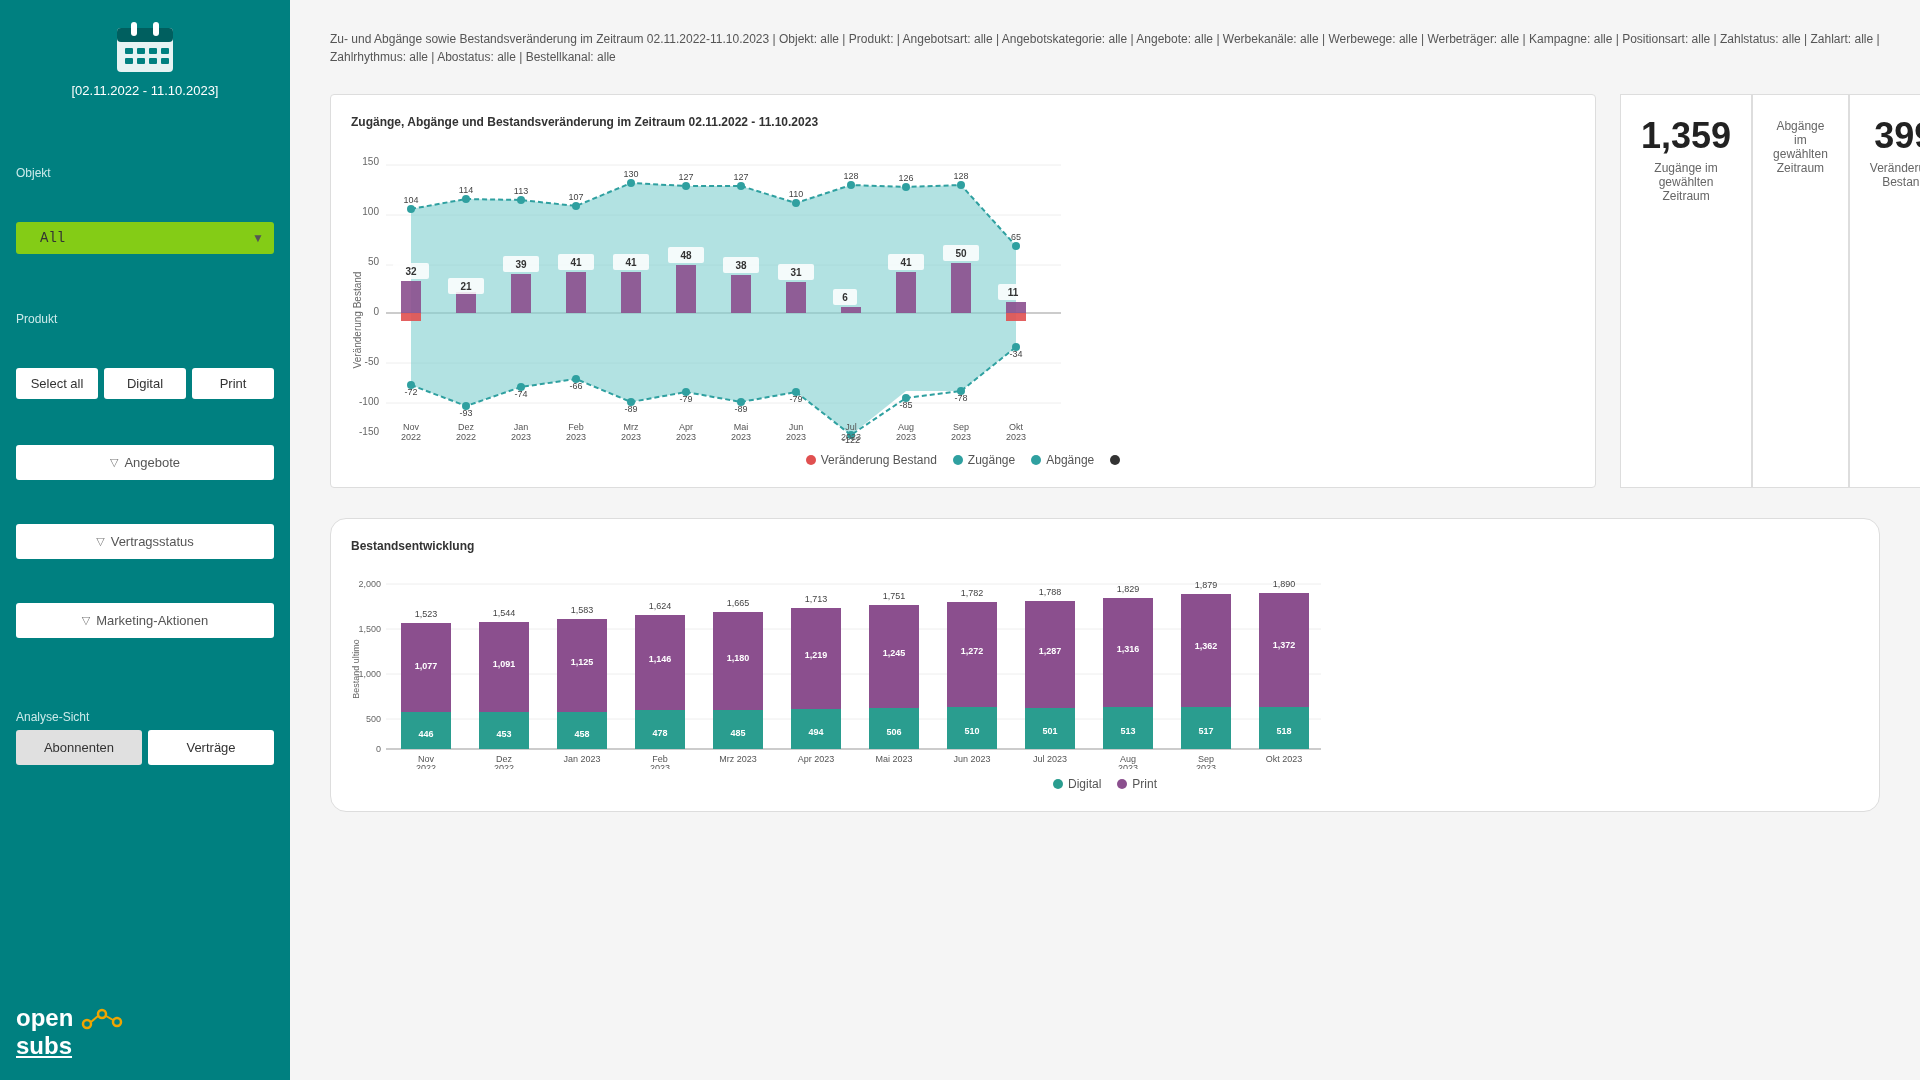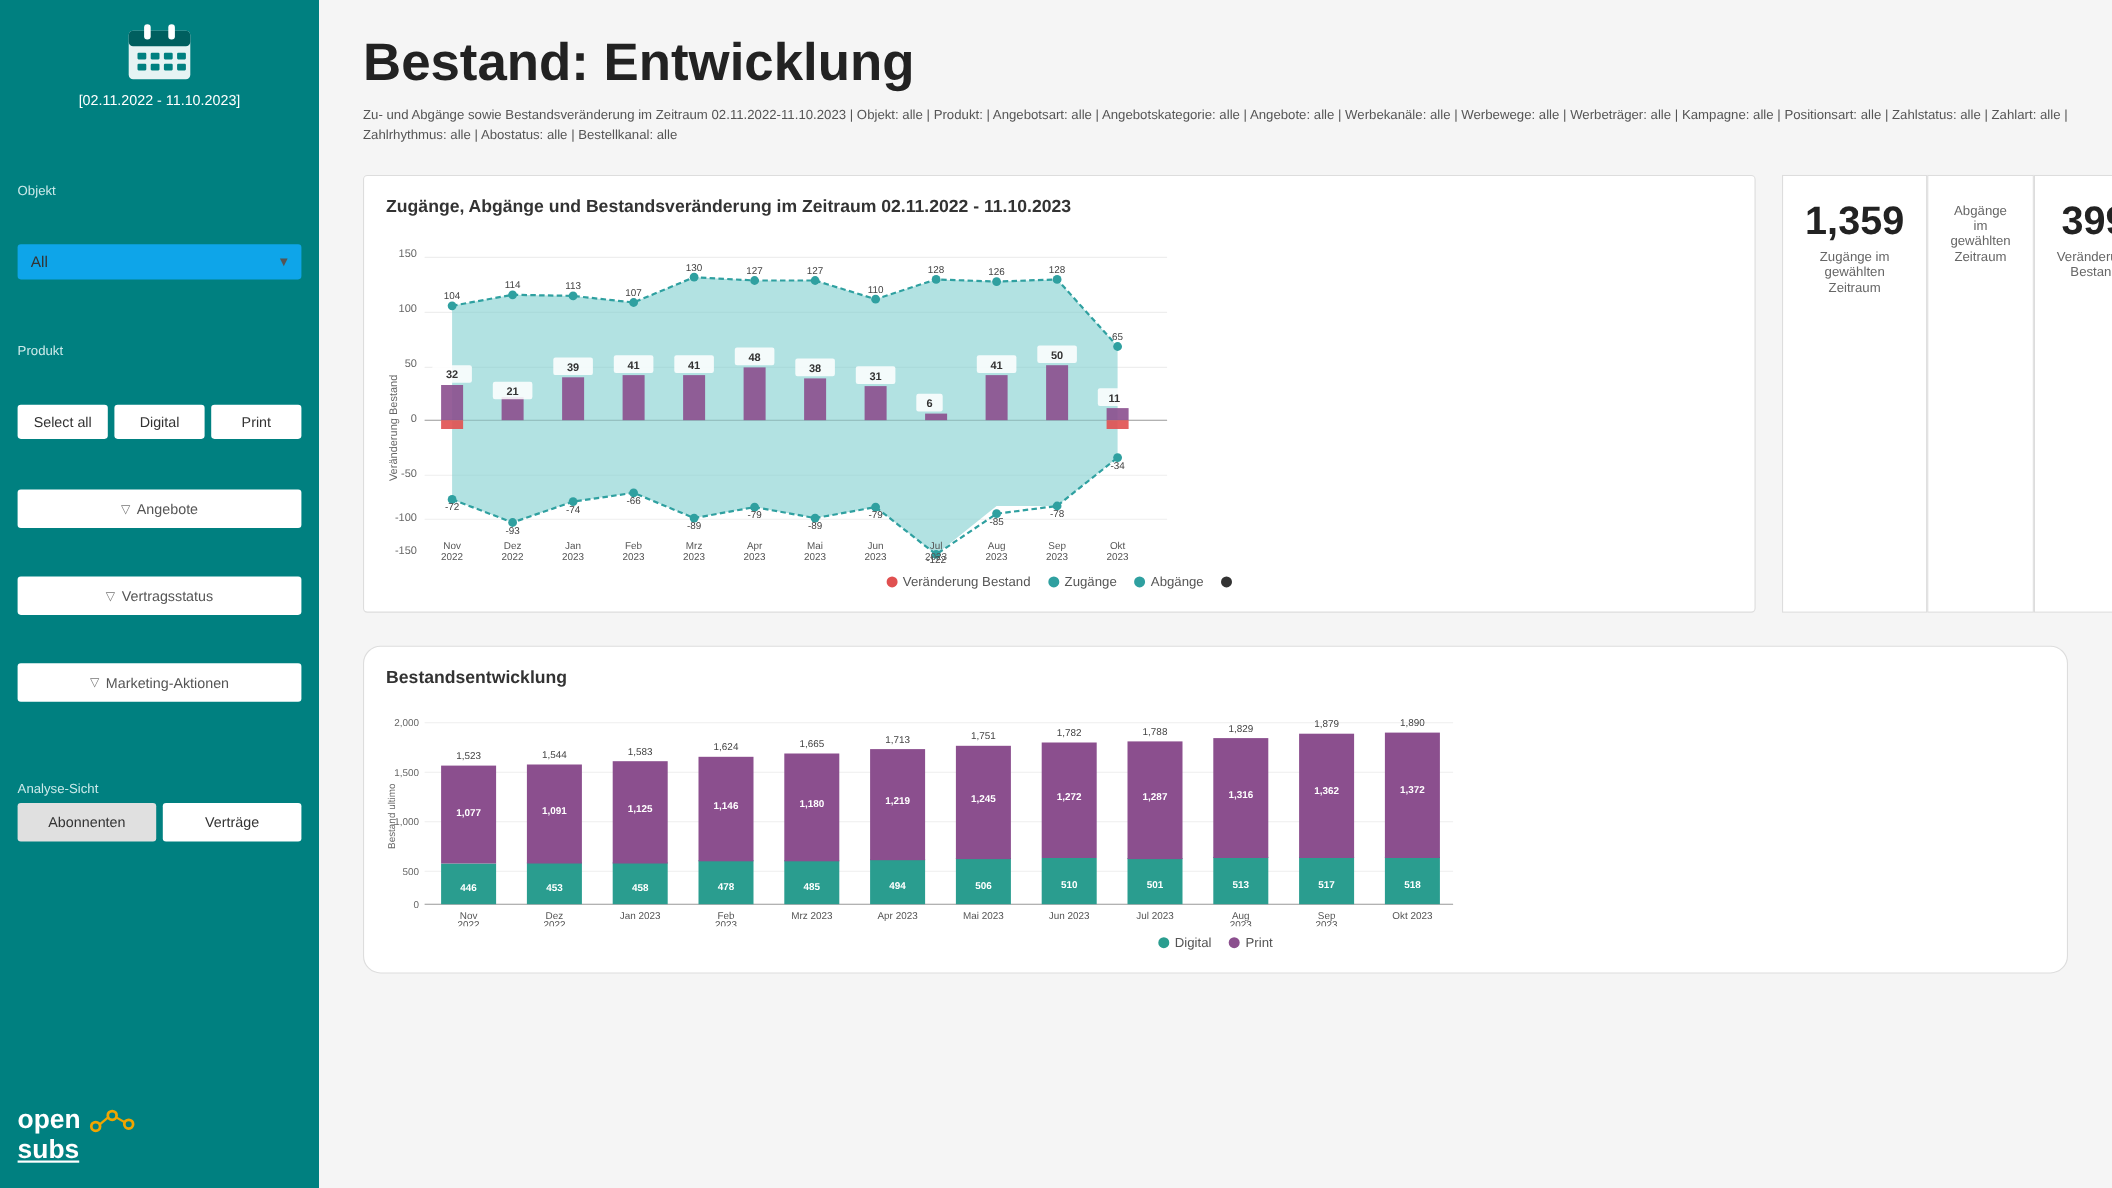--- a/index.html
+++ b/index.html
@@ -37,28 +37,29 @@
       color: #cceaea;
       margin-bottom: 6px;
       margin-top: 12px;
     }
     .sidebar-select-wrapper {
       position: relative;
       margin-bottom: 10px;
     }
     .sidebar-select {
       width: 100%;
-      padding: 8px 12px;
-      background: #0ea5e9;
+      padding: 8px 24px;
+      background: #84cc16;
       border: none;
       border-radius: 3px;
       font-size: 14px;
       color: #333;
       appearance: none;
       cursor: pointer;
+      font-family: Liberation Mono, monospace;
     }
     .select-arrow {
       position: absolute;
       right: 10px;
       top: 50%;
       transform: translateY(-50%);
       color: #555;
       pointer-events: none;
       font-size: 12px;
     }
@@ -150,21 +151,21 @@
       margin-bottom: 30px;
     }
     .chart-section {
       background: white;
       border: 1px solid #ddd;
       border-radius: 4px;
       padding: 20px;
       flex: 1;
     }
     .chart-title {
-      font-size: 16px;
+      font-size: 12px;
       font-weight: bold;
       color: #333;
       margin-bottom: 16px;
     }
 
     
     .stats-panel {
       display: flex;
       flex-direction: row;
       gap: 0;
@@ -305,21 +306,20 @@
           <line x1="14" y1="18" x2="21" y2="12" stroke="#f0a500" stroke-width="2"></line>
           <line x1="29" y1="12" x2="36" y2="16" stroke="#f0a500" stroke-width="2"></line>
         </svg>
       </div>
       <span class="logo-word-subs">subs</span>
     </div>
   </div>
 </div>
 
 <div class="main-content">
-  <h1 class="page-title">Bestand: Entwicklung</h1>
   <p class="page-subtitle">Zu- und Abgänge sowie Bestandsveränderung im Zeitraum 02.11.2022-11.10.2023 | Objekt: alle | Produkt: | Angebotsart: alle | Angebotskategorie: alle | Angebote: alle | Werbekanäle: alle | Werbewege: alle | Werbeträger: alle | Kampagne: alle | Positionsart: alle | Zahlstatus: alle | Zahlart: alle | Zahlrhythmus: alle | Abostatus: alle | Bestellkanal: alle</p>
 
   <div class="chart-and-stats">
     <div class="chart-section">
       <div class="chart-title">Zugänge, Abgänge und Bestandsveränderung im Zeitraum 02.11.2022 - 11.10.2023</div>
       <div class="chart-svg-wrapper">
 
         <svg width="720" height="300" viewBox="0 0 720 300">
 
           <text x="28" y="20" font-size="10" fill="#666" text-anchor="end">150</text>

